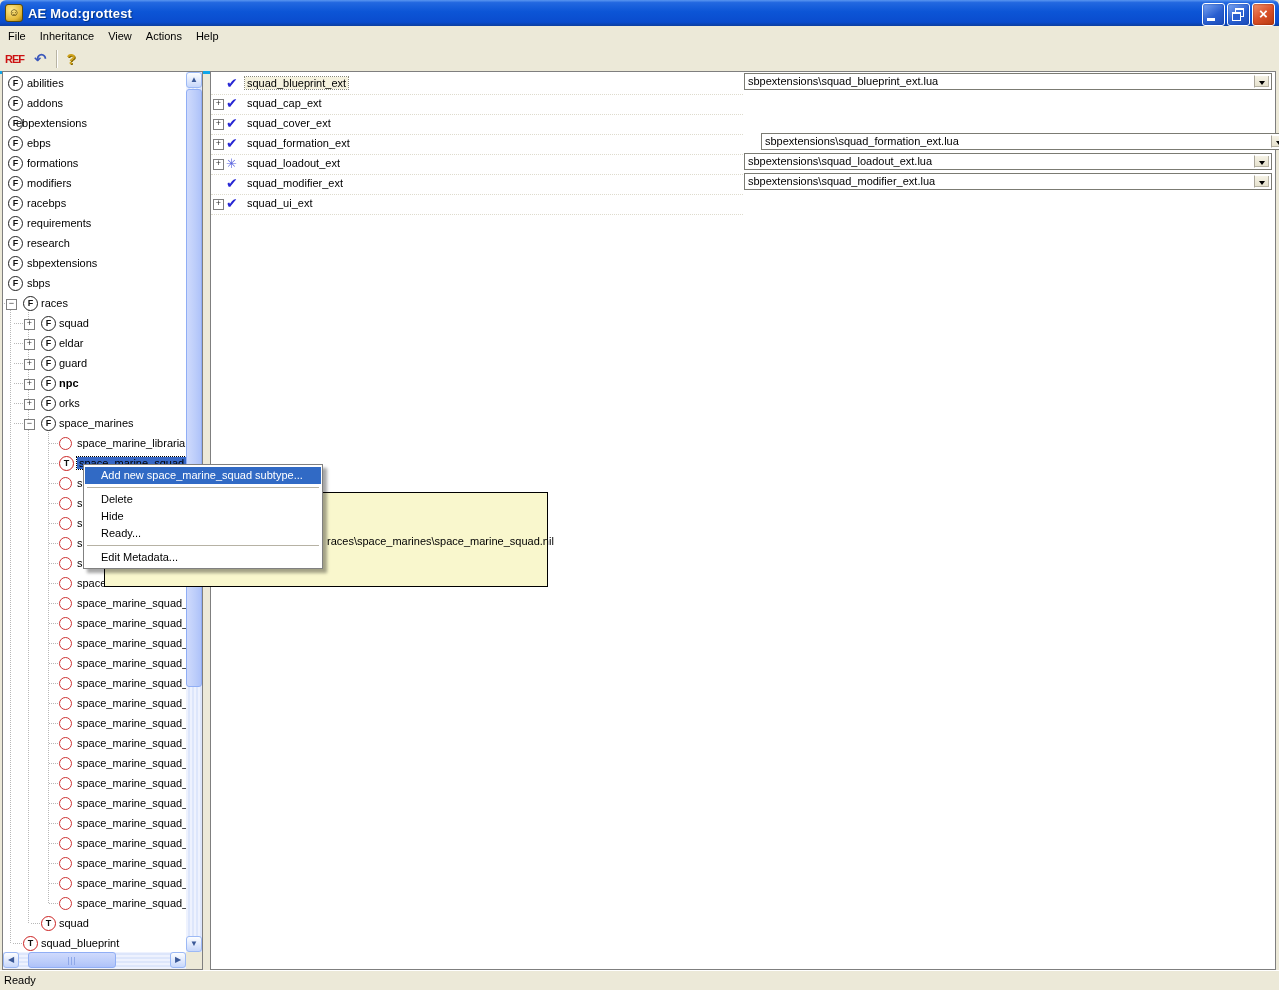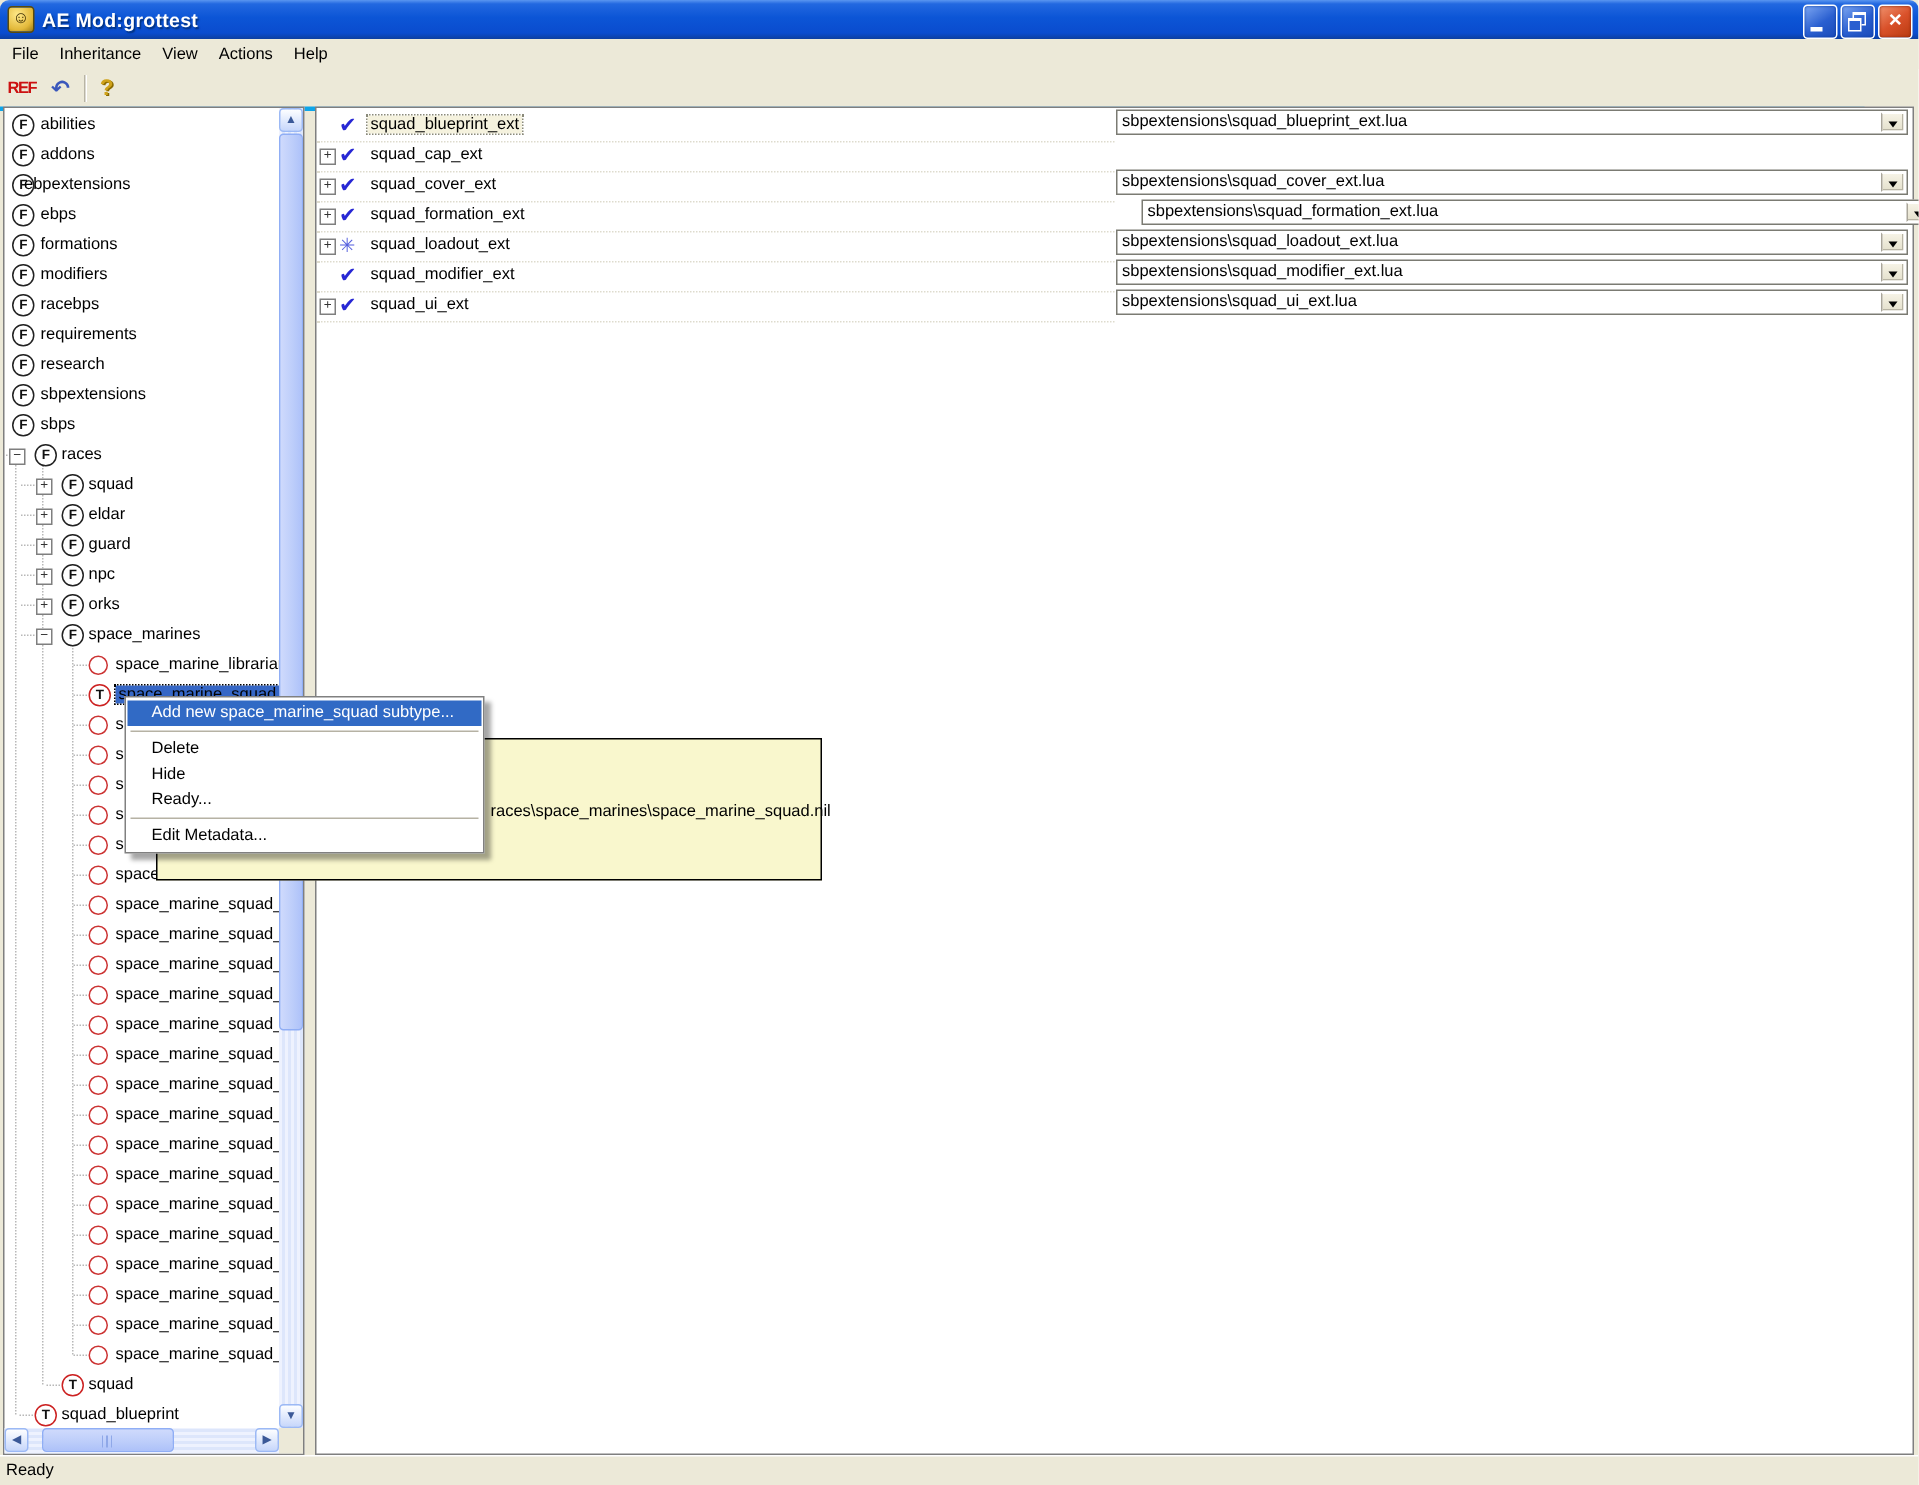--- a/index.html
+++ b/index.html
@@ -199,21 +199,21 @@
       <div class="trow" style="top: 282px;">
         <span class="hstub" style="left: 11px;"></span>
         <span class="ebox" style="left: 21px;">+</span>
         <span class="icon-f" style="left: 38px;">F</span>
         <span class="lbl" style="left: 56px;">guard</span>
       </div>
       <div class="trow" style="top: 302px;">
         <span class="hstub" style="left: 11px;"></span>
         <span class="ebox" style="left: 21px;">+</span>
         <span class="icon-f" style="left: 38px;">F</span>
-        <span class="lbl" style="left: 56px;">npc</span>
+        <span class="lbl" style="left: 56px; font-weight: bold;">npc</span>
       </div>
       <div class="trow" style="top: 322px;">
         <span class="hstub" style="left: 11px;"></span>
         <span class="ebox" style="left: 21px;">+</span>
         <span class="icon-f" style="left: 38px;">F</span>
         <span class="lbl" style="left: 56px;">orks</span>
       </div>
       <div class="trow" style="top: 342px;">
         <span class="hstub" style="left: 11px;"></span>
         <span class="ebox" style="left: 21px;">−</span>
@@ -400,38 +400,30 @@
         <span class="ebox" style="top: 5px;">+</span>
         <span class="chk">✔</span>
         <span class="rlbl">squad_ui_ext</span>
       </div>
     </div>
   <div id="combo-col" style="position:absolute;left:0;top:0;right:0;bottom:0;">
       <div class="combo" style="top: 1px;">
         <span class="val">sbpextensions\squad_blueprint_ext.lua</span>
         <span class="carrow"></span>
       </div>
-      <div class="combo" style="top: 41px;">
-        <span class="val">sbpextensions\squad_cover_ext.lua</span>
-        <span class="carrow"></span>
-      </div>
       <div class="combo" style="top: 61px; margin-left: 17px;">
         <span class="val">sbpextensions\squad_formation_ext.lua</span>
         <span class="carrow"></span>
       </div>
       <div class="combo" style="top: 101px;">
         <span class="val">sbpextensions\squad_modifier_ext.lua</span>
         <span class="carrow"></span>
       </div>
       <div class="combo" style="top: 81px;">
         <span class="val">sbpextensions\squad_loadout_ext.lua</span>
-        <span class="carrow"></span>
-      </div>
-      <div class="combo" style="top: 121px;">
-        <span class="val">sbpextensions\squad_ui_ext.lua</span>
         <span class="carrow"></span>
       </div>
     </div>
 </div>
 
 <div class="tooltip">
   <span class="ttext">races\space_marines\space_marine_squad.nil</span>
 </div>
 
 <div class="ctxmenu" id="ctxmenu">

